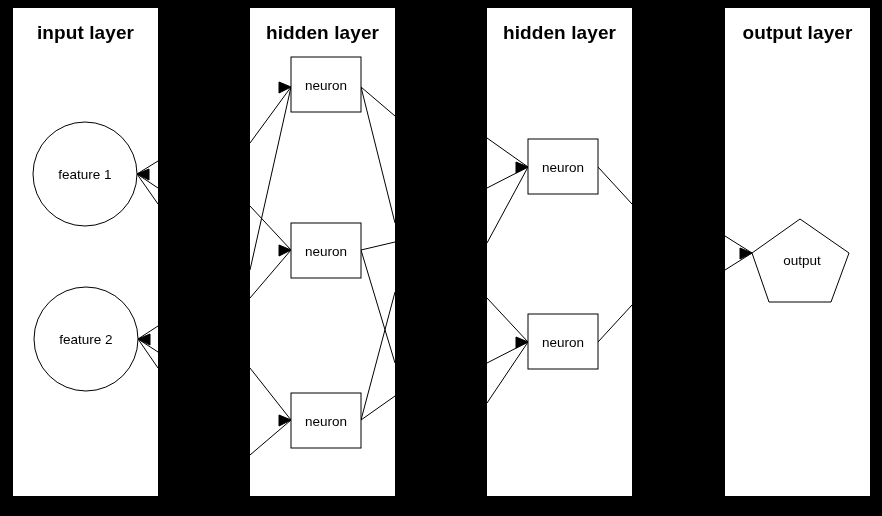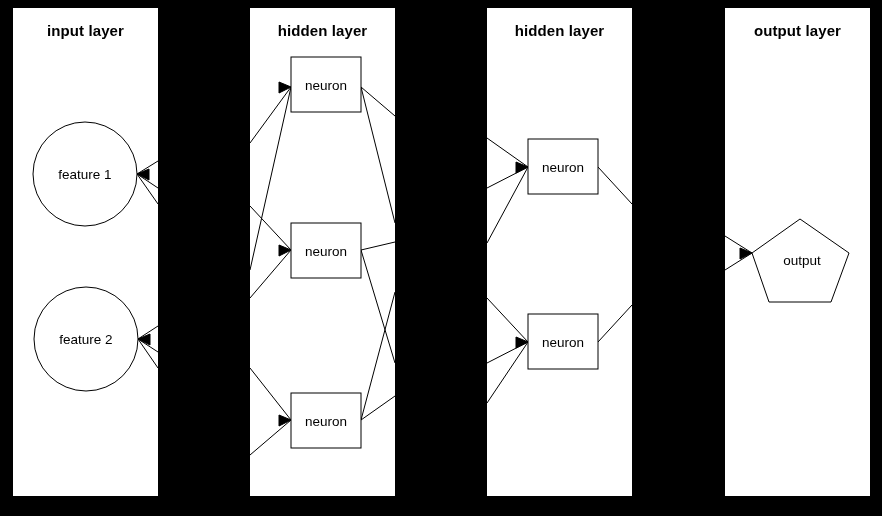--- a/index.html
+++ b/index.html
@@ -1,21 +1,21 @@
 <!DOCTYPE html>
 <html><head>
 <meta charset="utf-8">
 <style>
   html,body{margin:0;padding:0;background:#000;}
   body{width:882px;height:516px;overflow:hidden;
        font-family:"Liberation Sans", sans-serif;}
   #stage{position:relative;width:882px;height:516px;background:#000;}
   .panel{position:absolute;background:#fff;overflow:hidden;}
   .panel-title{position:absolute;left:0;right:0;top:14px;text-align:center;
-       font-size:15px;font-weight:bold;color:#000;letter-spacing:0.1px;}
+       font-size:19px;font-weight:bold;color:#000;letter-spacing:0.1px;}
   .panel svg{position:absolute;left:0;top:0;}
   .shape-label{font-family:"Liberation Sans", sans-serif;font-size:13.5px;fill:#000;}
 </style>
 </head>
 <body>
 
 <div id="stage">
 
   <div class="panel" style="left:13px;top:8px;width:145px;height:488px;">
     <div class="panel-title">input layer</div>

